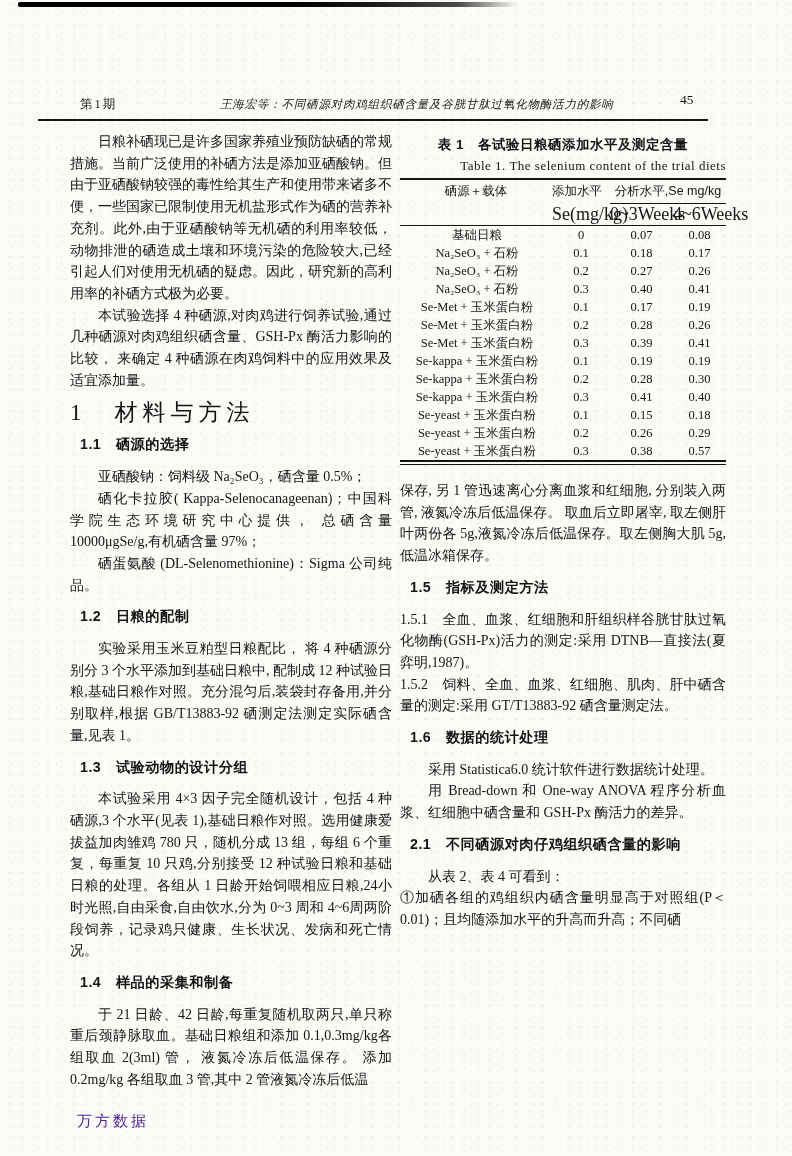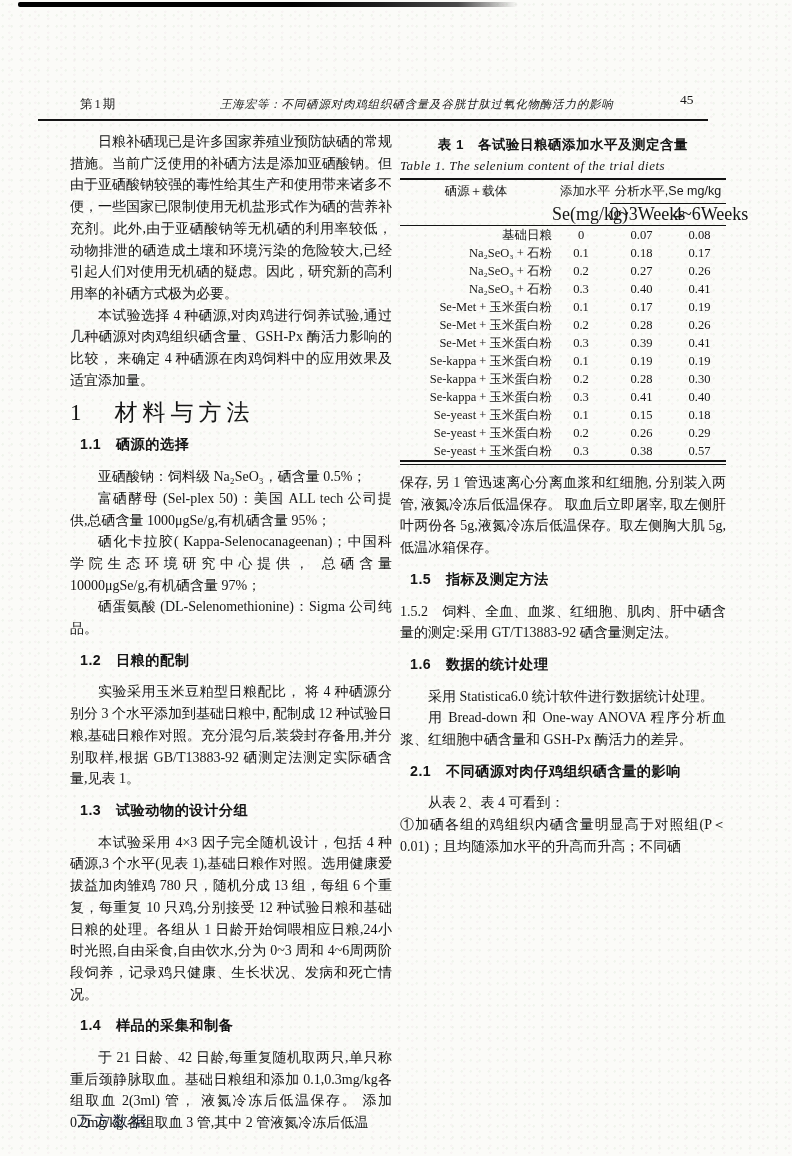--- a/index.html
+++ b/index.html
@@ -34,54 +34,54 @@
     font-size:23px;line-height:22px;letter-spacing:5px;
     margin:11px 0 10px 0;font-weight:500;
     font-family:"Liberation Serif","DejaVu Serif",serif;
   }
   .h2{
     font-size:14.2px;font-weight:bold;line-height:21.7px;margin:10px;
     font-family:"Liberation Sans","DejaVu Sans",sans-serif;
     letter-spacing:.5px;
   }
 
-  .tblwrap{margin-bottom:7px;text-align:left;}
+  .tblwrap{margin-bottom:15px;text-align:left;}
   .cap-zh{
     text-align:center;font-weight:bold;font-size:13.5px;line-height:19px;margin-top:5px;
     font-family:"Liberation Sans","DejaVu Sans",sans-serif;letter-spacing:.5px;
   }
   .cap-en{
-    text-align:left;font-style:italic;font-size:13px;line-height:19px;margin:2px 0 3px 0;
+    text-align:right;font-size:13px;line-height:19px;margin:2px 0 3px 0;
     font-family:"Liberation Serif","DejaVu Serif",serif;letter-spacing:.5px;
   }
   table.se-table{
     width:100%;border-collapse:collapse;table-layout:fixed;
     border-top:2.4px solid #141414;border-bottom:2px solid #141414;
     font-size:12.5px;
   }
   table.se-table col.c1{width:152px;}
   table.se-table col.c2{width:58px;}
   table.se-table col.c3{width:63px;}
   table.se-table col.c4{width:53px;}
   table.se-table th{font-weight:normal;padding:0;}
   .th-zh{
     font-family:"Liberation Sans","DejaVu Sans",sans-serif;
     font-weight:bold;font-size:12.5px;
   }
   th.src{text-align:center;vertical-align:top;line-height:23px;height:23px;padding-left:2px;}
-  th.add{line-height:23px;height:23px;text-align:right;}
+  th.add{line-height:23px;height:23px;text-align:left;}
   th.span2{line-height:23px;height:23px;text-align:center;border-bottom:1.4px solid #141414;}
   .th-en{font-family:"Liberation Serif","DejaVu Serif",serif;font-size:18px;text-align:left;line-height:21px;height:21px;}
   thead tr.sub th, thead th.src{border-bottom:1.6px solid #141414;}
   tbody td{height:18px;line-height:18px;padding:0;text-align:center;font-size:12.5px;}
-  tbody td:first-child{text-align:right;padding-left:2px;}
+  tbody td:first-child{text-align:center;padding-left:2px;}
   .tbl-bottom{height:1px;background:#141414;margin-top:2px;}
 
   .watermark{
-    position:absolute;left:77px;top:1112px;color:#0f172a;
+    position:absolute;left:77px;top:1112px;color:#4c1d95;
     font-size:15px;letter-spacing:3px;
     font-family:"Liberation Sans","DejaVu Sans",sans-serif;
   }
 </style>
 </head>
 <body>
 
 <div class="page">
 
   <div class="scan-artifact"></div>
@@ -90,21 +90,20 @@
   <div class="hdr-title">王海宏等：不同硒源对肉鸡组织硒含量及谷胱甘肽过氧化物酶活力的影响</div>
   <div class="hdr-page">45</div>
   <div class="hdr-rule"></div>
 
   <div class="col left">
       <div class="blk para">日粮补硒现已是许多国家养殖业预防缺硒的常规措施。当前广泛使用的补硒方法是添加亚硒酸钠。但由于亚硒酸钠较强的毒性给其生产和使用带来诸多不便，一些国家已限制使用无机盐形式作为硒的营养补充剂。此外,由于亚硒酸钠等无机硒的利用率较低，动物排泄的硒造成土壤和环境污染的危险较大,已经引起人们对使用无机硒的疑虑。因此，研究新的高利用率的补硒方式极为必要。</div>
       <div class="blk para">本试验选择 4 种硒源,对肉鸡进行饲养试验,通过几种硒源对肉鸡组织硒含量、GSH-Px 酶活力影响的比较， 来确定 4 种硒源在肉鸡饲料中的应用效果及适宜添加量。</div>
       <div class="blk h1">1　材料与方法</div>
       <div class="blk h2">1.1　硒源的选择</div>
       <div class="blk para">亚硒酸钠：饲料级 Na₂SeO₃，硒含量 0.5%；</div>
-      <div class="blk para">富硒酵母 (Sel-plex 50)：美国 ALL tech 公司提供,总硒含量 1000μgSe/g,有机硒含量 95%；</div>
       <div class="blk para">硒化卡拉胶( Kappa-Selenocanageenan)；中国科学院生态环境研究中心提供， 总硒含量 10000μgSe/g,有机硒含量 97%；</div>
       <div class="blk para">硒蛋氨酸 (DL-Selenomethionine)：Sigma 公司纯品。</div>
       <div class="blk h2">1.2　日粮的配制</div>
       <div class="blk para">实验采用玉米豆粕型日粮配比， 将 4 种硒源分别分 3 个水平添加到基础日粮中, 配制成 12 种试验日粮,基础日粮作对照。充分混匀后,装袋封存备用,并分别取样,根据 GB/T13883-92 硒测定法测定实际硒含量,见表 1。</div>
       <div class="blk h2">1.3　试验动物的设计分组</div>
       <div class="blk para">本试验采用 4×3 因子完全随机设计，包括 4 种硒源,3 个水平(见表 1),基础日粮作对照。选用健康爱拔益加肉雏鸡 780 只，随机分成 13 组，每组 6 个重复，每重复 10 只鸡,分别接受 12 种试验日粮和基础日粮的处理。各组从 1 日龄开始饲喂相应日粮,24小时光照,自由采食,自由饮水,分为 0~3 周和 4~6周两阶段饲养，记录鸡只健康、生长状况、发病和死亡情况。</div>
       <div class="blk h2">1.4　样品的采集和制备</div>
       <div class="blk para">于 21 日龄、42 日龄,每重复随机取两只,单只称重后颈静脉取血。基础日粮组和添加 0.1,0.3mg/kg各组取血 2(3ml) 管， 液氮冷冻后低温保存。 添加0.2mg/kg 各组取血 3 管,其中 2 管液氮冷冻后低温</div>
     </div>
 
@@ -210,20 +209,21 @@
               <td>0.38</td>
               <td>0.57</td>
             </tr>
           </tbody>
       </table>
       <div class="tbl-bottom"></div>
     </div>
     <div>
         <div class="blk para-cont">保存, 另 1 管迅速离心分离血浆和红细胞, 分别装入两管, 液氮冷冻后低温保存。 取血后立即屠宰, 取左侧肝叶两份各 5g,液氮冷冻后低温保存。取左侧胸大肌 5g,低温冰箱保存。</div>
         <div class="blk h2">1.5　指标及测定方法</div>
+        <div class="blk para-flush">1.5.1　全血、血浆、红细胞和肝组织样谷胱甘肽过氧化物酶(GSH-Px)活力的测定:采用 DTNB—直接法(夏弈明,1987)。</div>
         <div class="blk para-flush">1.5.2　饲料、全血、血浆、红细胞、肌肉、肝中硒含量的测定:采用 GT/T13883-92 硒含量测定法。</div>
         <div class="blk h2">1.6　数据的统计处理</div>
         <div class="blk para">采用 Statistica6.0 统计软件进行数据统计处理。</div>
         <div class="blk para">用 Bread-down 和 One-way ANOVA 程序分析血浆、红细胞中硒含量和 GSH-Px 酶活力的差异。</div>
         <div class="blk h2">2.1　不同硒源对肉仔鸡组织硒含量的影响</div>
         <div class="blk para">从表 2、表 4 可看到：</div>
         <div class="blk para-flush">①加硒各组的鸡组织内硒含量明显高于对照组(P＜0.01)；且均随添加水平的升高而升高；不同硒</div>
       </div>
   </div>
 

